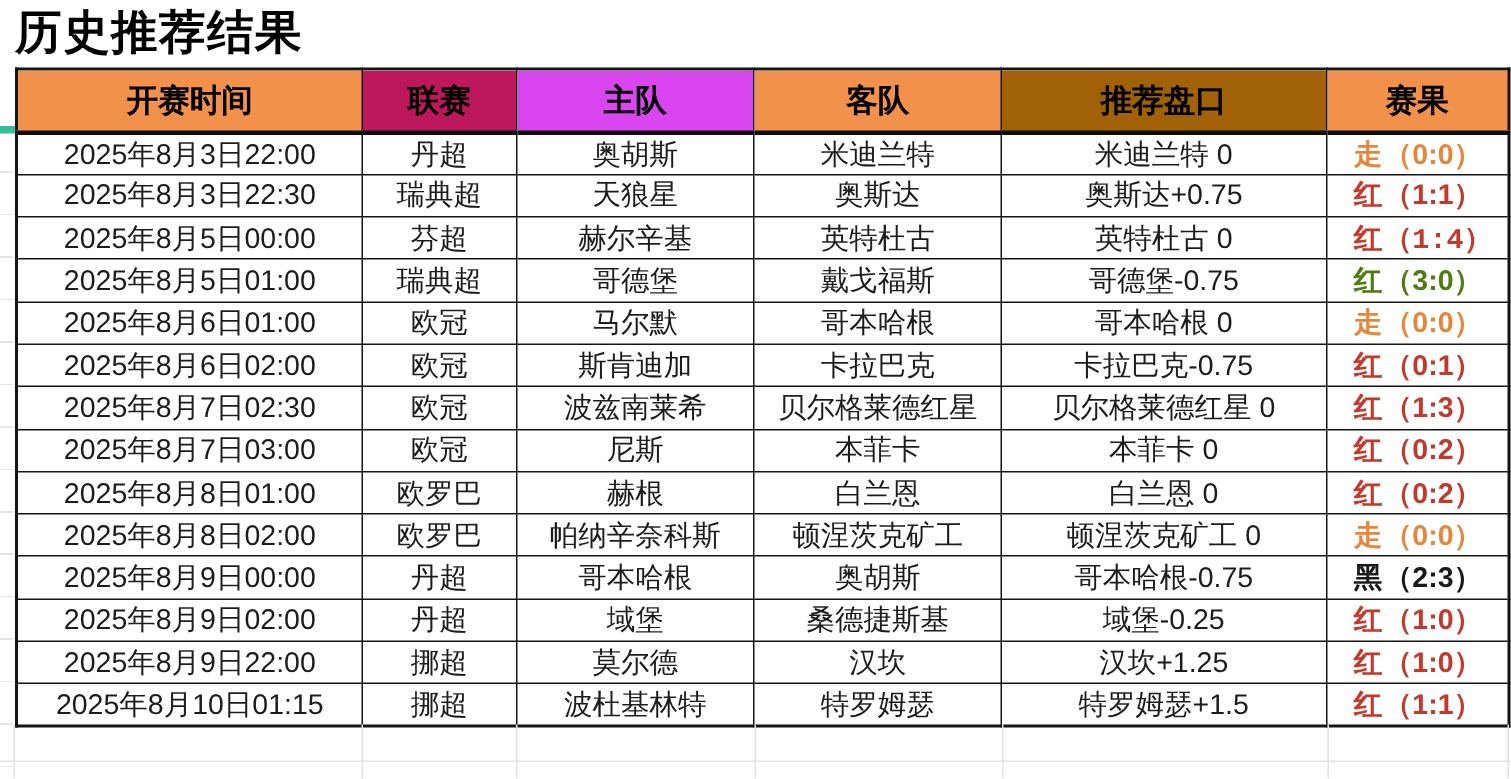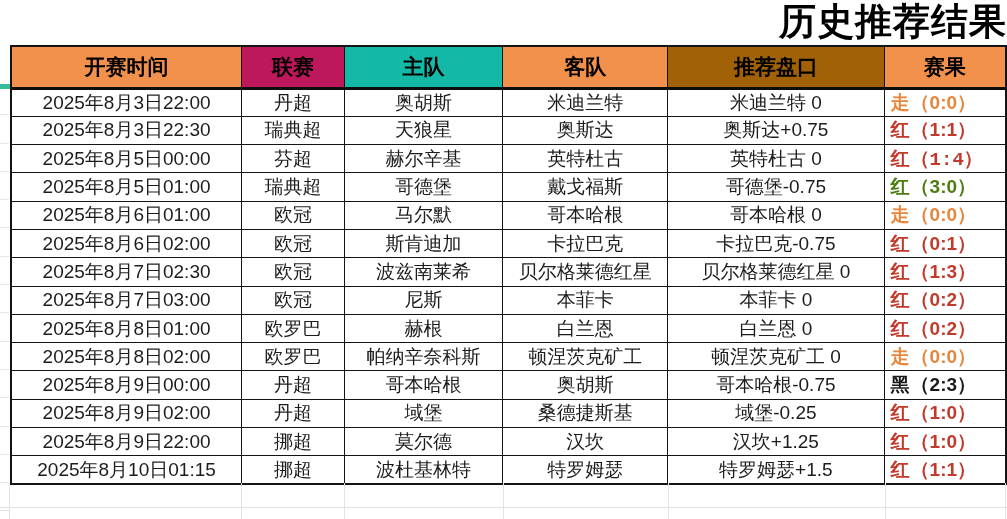--- a/index.html
+++ b/index.html
@@ -2,38 +2,38 @@
 <html><head>
 <meta charset="utf-8">
 <style>
   html,body{margin:0;padding:0;}
   body{
     width:1007px;height:519px;background:#ffffff;overflow:hidden;position:relative;
     font-family:"Liberation Sans","DejaVu Sans",sans-serif;color:#111;
   }
   .title{
     position:absolute;top:1px;left:10px;width:997px;height:42px;
-    text-align:right;font-size:37px;line-height:42px;font-weight:700;color:#000;
+    text-align:left;font-size:31px;line-height:42px;font-weight:700;color:#000;
     letter-spacing:1px;
   }
   table{
     position:absolute;left:10px;top:45px;border-collapse:collapse;table-layout:fixed;
     border:2px solid #141414;
   }
   th,td{
     border:1.6px solid #141414;padding:0;text-align:center;
     overflow:hidden;white-space:nowrap;
   }
   thead tr{height:42px;}
   thead th{
     font-size:21px;font-weight:700;color:#000;border-bottom:3px solid #0d0d0d;
   }
   tbody tr{height:28.3px;}
   tbody td{font-size:19px;font-weight:500;color:#1c1c1c;}
-  td.result{text-align:left;padding-left:6px;font-weight:700;}
+  td.result{text-align:left;padding-left:18px;font-weight:700;}
   td.result .score{margin-left:1px;}
   
   .vline{position:absolute;width:1px;background:#e3e3e3;top:483px;height:36px;}
   .hline{position:absolute;left:0;top:507px;width:1007px;height:1px;background:#e3e3e3;}
   .left-strip{
     position:absolute;left:0;top:87px;width:9px;height:432px;
     background:repeating-linear-gradient(to bottom,#ffffff 0 27.3px,#e6e6e6 27.3px 28.3px);
   }
   .left-edge-line{position:absolute;left:9px;top:483px;width:1px;height:36px;background:#e3e3e3;}
   .teal-marker{position:absolute;left:0;top:84px;width:10px;height:5px;}
@@ -52,21 +52,21 @@
       <col style="width:103px">
       <col style="width:159px">
     <col style="width:165px">
       <col style="width:217px">
       <col style="width:122px">
   </colgroup>
   <thead>
     <tr>
         <th style="background: rgb(242, 145, 76);">开赛时间</th>
         <th style="background: #be185d;">联赛</th>
-        <th style="background: #14b8a6;">主队</th>
+        <th style="background: #d946ef;">主队</th>
         <th style="background: rgb(242, 145, 76);">客队</th>
         <th style="background: #a16207;">推荐盘口</th>
         <th style="background: rgb(242, 145, 76);">赛果</th>
       </tr>
   </thead>
   <tbody>
       <tr>
         <td>2025年8月3日22:00</td>
         <td>丹超</td>
         <td>奥胡斯</td>

